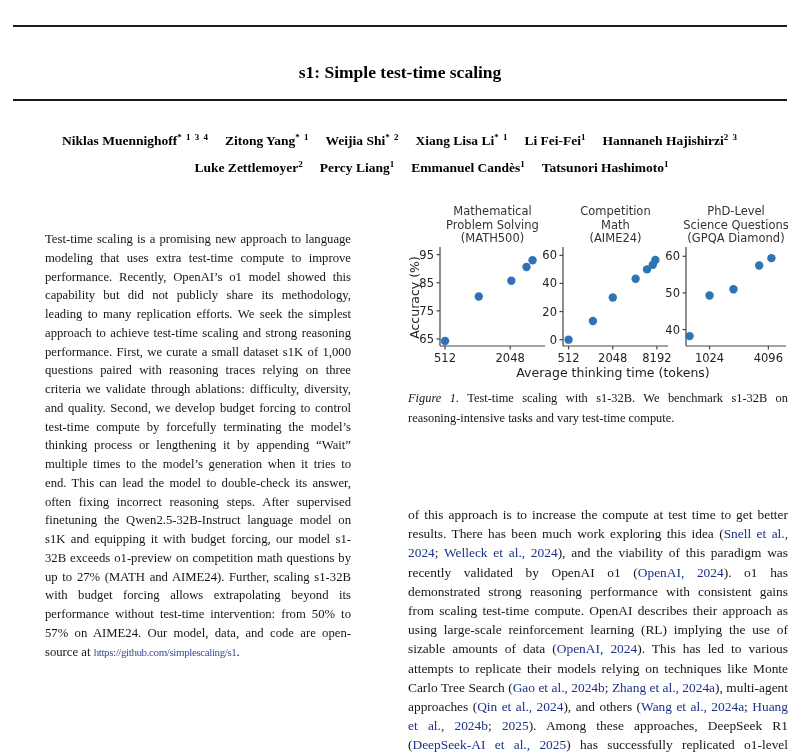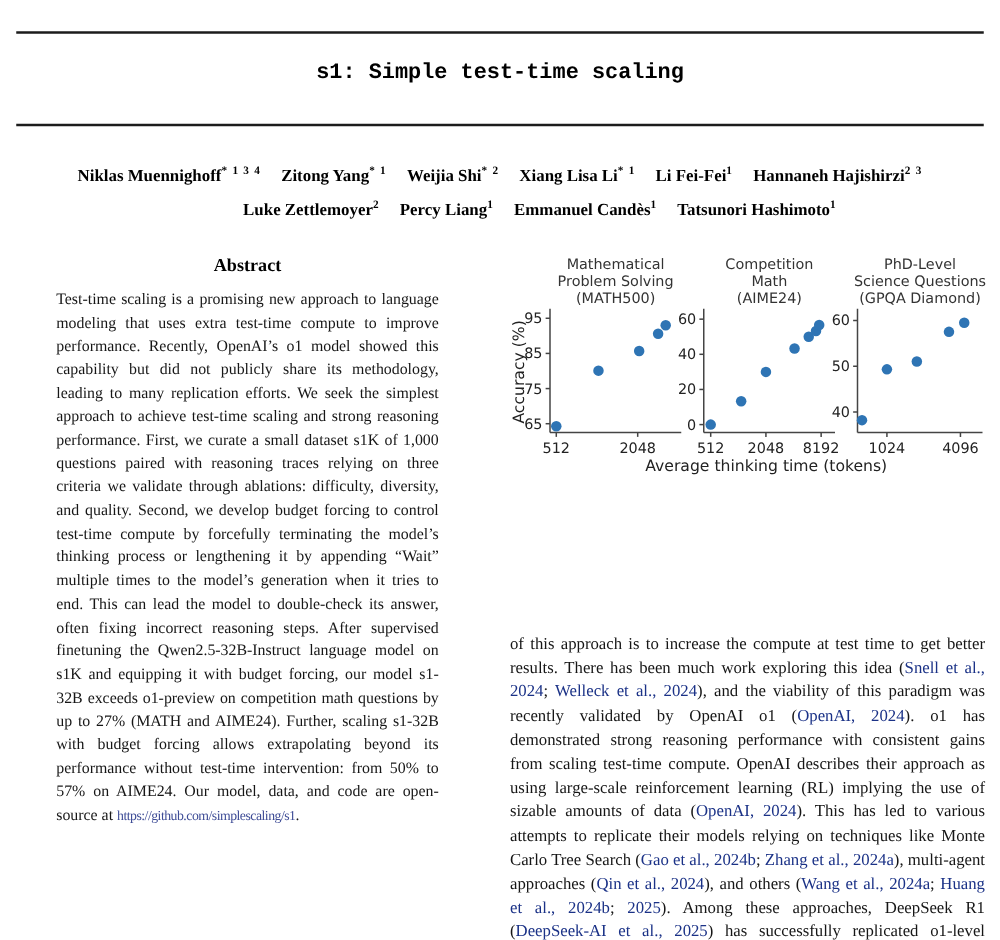--- a/index.html
+++ b/index.html
@@ -1,22 +1,22 @@
 <!DOCTYPE html>
 <html lang="en"><head>
 <meta charset="utf-8">
 <style>
   html,body{margin:0;padding:0;background:#ffffff;}
   .page{position:relative;width:800px;height:752px;background:#ffffff;overflow:hidden;
         font-family:"Liberation Serif",serif;color:#161616;}
   .rule{position:absolute;left:13px;right:13px;height:2px;background:#1c1c1c;}
   #rule-top{top:25px;}
   #rule-mid{top:99px;}
-  .title{position:absolute;top:48px;left:0;width:100%;text-align:center;
-         font-size:17.5px;font-weight:bold;color:#000;font-family:Liberation Mono, monospace;}
+  .title{position:absolute;top:62px;left:0;width:100%;text-align:center;
+         font-size:17.5px;font-weight:bold;color:#000;}
   .authors{position:absolute;left:0;width:100%;text-align:center;
            font-weight:bold;font-size:13.5px;color:#000;}
   #authors-1{top:131px;}
   #authors-2{top:158px;padding-left:32px;}
   .author{margin:0 8px;white-space:nowrap;}
   .author sup{font-size:9px;letter-spacing:1px;}
   .abstract-head{position:absolute;left:45px;width:306px;top:205px;text-align:center;
                  font-weight:bold;font-size:14.5px;color:#000;}
   .abstract-body{position:absolute;left:45px;width:306px;top:230px;
                  font-size:12.7px;line-height:18.75px;text-align:justify;hyphens:auto;}
@@ -36,21 +36,20 @@
 <body>
 
 <div class="page">
   <div class="rule" id="rule-top"></div>
   <div class="title">s1: Simple test-time scaling</div>
   <div class="rule" id="rule-mid"></div>
 
   <div class="authors" id="authors-1"><span class="author"><span>Niklas Muennighoff</span><sup>* 1 3 4</sup></span><span class="author"><span>Zitong Yang</span><sup>* 1</sup></span><span class="author"><span>Weijia Shi</span><sup>* 2</sup></span><span class="author"><span>Xiang Lisa Li</span><sup>* 1</sup></span><span class="author"><span>Li Fei-Fei</span><sup>1</sup></span><span class="author"><span>Hannaneh Hajishirzi</span><sup>2 3</sup></span></div>
   <div class="authors" id="authors-2"><span class="author"><span>Luke Zettlemoyer</span><sup>2</sup></span><span class="author"><span>Percy Liang</span><sup>1</sup></span><span class="author"><span>Emmanuel Candès</span><sup>1</sup></span><span class="author"><span>Tatsunori Hashimoto</span><sup>1</sup></span></div>
 
-  <div class="abstract-head">Abstract</div>
   <div class="abstract-body"><span>Test-time scaling is a promising new approach to language modeling that uses extra test-time compute to improve performance. Recently, OpenAI’s o1 model showed this capability but did not publicly share its methodology, leading to many replication efforts. We seek the simplest approach to achieve test-time scaling and strong reasoning performance. First, we curate a small dataset </span><span class="b">s1K</span><span> of 1,000 questions paired with reasoning traces relying on three criteria we validate through ablations: difficulty, diversity, and quality. Second, we develop budget forcing to control test-time compute by forcefully terminating the model’s thinking process or lengthening it by appending “Wait” multiple times to the model’s generation when it tries to end. This can lead the model to double-check its answer, often fixing incorrect reasoning steps. After supervised finetuning the Qwen2.5-32B-Instruct language model on </span><span class="b">s1K</span><span> and equipping it with budget forcing, our model </span><span class="b">s1-32B</span><span> exceeds o1-preview on competition math questions by up to 27% (MATH and AIME24). Further, scaling </span><span class="b">s1-32B</span><span> with budget forcing allows extrapolating beyond its performance without test-time intervention: from 50% to 57% on AIME24. Our model, data, and code are open-source at </span><span class="lnk">https://github.com/simplescaling/s1</span><span>.</span></div>
 
   <div class="figure">
     <svg id="fig-svg" width="382" height="182" viewBox="0 0 382 182">
         <line x1="32" y1="45" x2="32" y2="144" stroke="#444444" stroke-width="1.2"></line>
         <line x1="32" y1="144" x2="137" y2="144" stroke="#444444" stroke-width="1.2"></line>
         <line x1="28.5" y1="136.97101449275362" x2="32" y2="136.97101449275362" stroke="#444444" stroke-width="1.2"></line>
         <text x="26" y="140.97101449275362" text-anchor="end" font-size="11.5" fill="#222">65</text>
         <line x1="28.5" y1="108.85507246376811" x2="32" y2="108.85507246376811" stroke="#444444" stroke-width="1.2"></line>
         <text x="26" y="112.85507246376811" text-anchor="end" font-size="11.5" fill="#222">75</text>
@@ -113,15 +112,16 @@
         <text x="328" y="40" text-anchor="middle" font-size="11.5" fill="#333">(GPQA Diamond)</text>
         <circle cx="281.5955030282785" cy="134.11698113207547" r="4.2" fill="#2e74b4"></circle>
         <circle cx="301.5373837758593" cy="93.4867924528302" r="4.2" fill="#2e74b4"></circle>
         <circle cx="325.47043180146454" cy="87.26415094339623" r="4.2" fill="#2e74b4"></circle>
         <circle cx="351.188292599766" cy="63.471698113207545" r="4.2" fill="#2e74b4"></circle>
         <circle cx="363.39441447856285" cy="56.15094339622642" r="4.2" fill="#2e74b4"></circle>
         <text x="205" y="175" text-anchor="middle" font-size="12.5" fill="#222">Average thinking time (tokens)</text>
         <text x="11" y="95.5" text-anchor="middle" font-size="12.5" fill="#222" transform="rotate(-90 11 95.5)">Accuracy (%)</text>
       </svg>
   </div>
+  <div class="caption"><span class="i">Figure 1.</span><span> </span><span class="b">Test-time scaling with s1-32B.</span><span> We benchmark </span><span class="b">s1-32B</span><span> on reasoning-intensive tasks and vary test-time compute.</span></div>
 
   <div class="body-right"><span>of this approach is to increase the compute at test time to get better results. There has been much work exploring this idea (</span><span class="cite">Snell et al., 2024</span><span>; </span><span class="cite">Welleck et al., 2024</span><span>), and the viability of this paradigm was recently validated by OpenAI o1 (</span><span class="cite">OpenAI, 2024</span><span>). o1 has demonstrated strong reasoning performance with consistent gains from scaling test-time compute. OpenAI describes their approach as using large-scale reinforcement learning (RL) implying the use of sizable amounts of data (</span><span class="cite">OpenAI, 2024</span><span>). This has led to various attempts to replicate their models relying on techniques like Monte Carlo Tree Search (</span><span class="cite">Gao et al., 2024b</span><span>; </span><span class="cite">Zhang et al., 2024a</span><span>), multi-agent approaches (</span><span class="cite">Qin et al., 2024</span><span>), and others (</span><span class="cite">Wang et al., 2024a</span><span>; </span><span class="cite">Huang et al., 2024b</span><span>; </span><span class="cite">2025</span><span>). Among these approaches, DeepSeek R1 (</span><span class="cite">DeepSeek-AI et al., 2025</span><span>) has successfully replicated o1-level performance, also em-</span></div>
 </div>
 
 </body></html>

